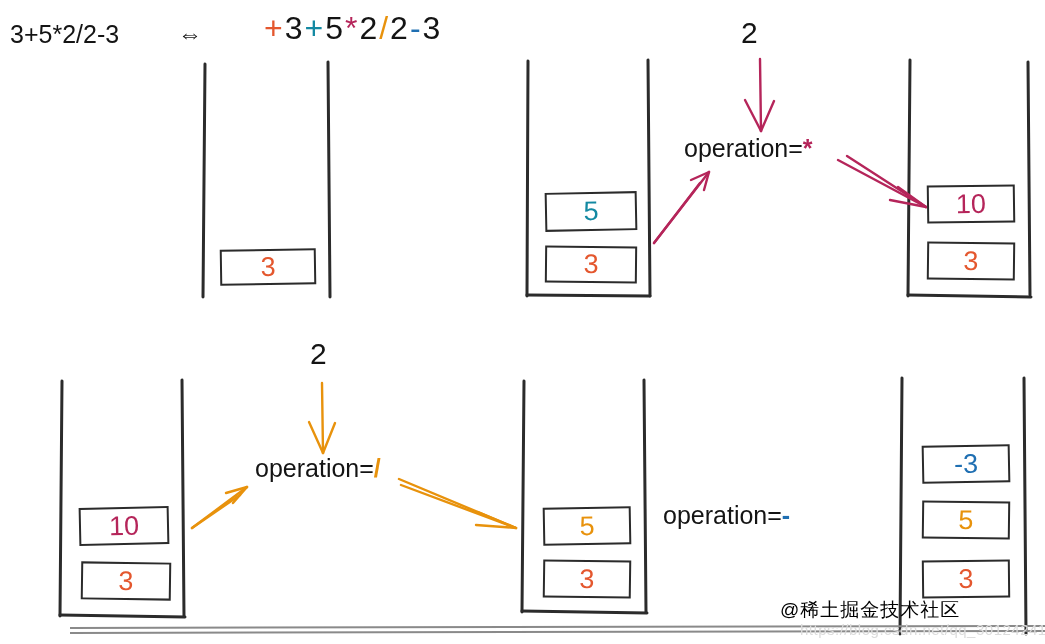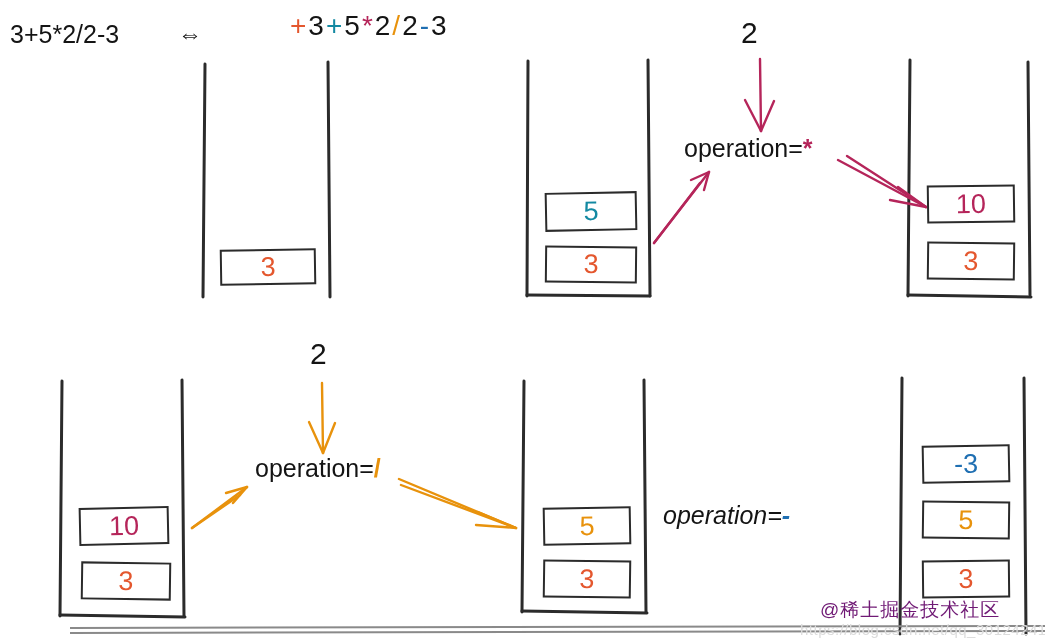--- a/index.html
+++ b/index.html
@@ -5,44 +5,44 @@
   html,body{margin:0;padding:0;background:#ffffff;}
   body{width:1045px;height:644px;position:relative;overflow:hidden;
        font-family:"Liberation Sans", sans-serif;color:#1a1a1a;}
   .canvas{position:absolute;left:0;top:0;width:1045px;height:644px;border-radius:22px;}
   svg.layer{position:absolute;left:0;top:0;width:1045px;height:644px;pointer-events:none;}
   .txt{position:absolute;white-space:nowrap;line-height:1;}
 
   
   #expr-plain{left:10px;top:22px;font-size:25px;color:#141414;}
   #expr-equiv{left:178px;top:22px;font-size:24px;color:#141414;}
-  #expr-colored{left:263px;top:12px;font-size:28px;color:#141414;margin-left:26px;}
+  #expr-colored{left:263px;top:12px;font-size:32px;color:#141414;}
   #expr-colored span{padding:0 1px;}
 
   
   .op-label{font-size:25px;color:#141414;}
   .op-label .sym{font-weight:600;}
   #op-1{left:20px;top:172px;}
   #op-2{left:358px;top:199px;}
   #op-3{left:684px;top:136px;}
   #op-4{left:255px;top:456px;}
-  #op-5{left:663px;top:503px;font-style:italic;}
+  #op-5{left:663px;top:503px;}
 
   
   .operand{font-size:30px;color:#141414;}
   #num-top{left:741px;top:18px;}
   #num-bottom{left:310px;top:339px;}
 
   
   .cell{position:absolute;background:#ffffff;border:2.5px solid #2b2b2b;
         display:flex;align-items:center;justify-content:center;
         font-size:27px;box-sizing:border-box;}
 
   
-  #watermark{left:820px;top:600px;font-size:19px;color:#701a75;letter-spacing:1px;}
+  #watermark{left:780px;top:600px;font-size:19px;color:#000000;letter-spacing:1px;}
   #wm-url{left:800px;top:622px;font-size:15px;color:#dcdcdc;letter-spacing:.5px;}
 </style>
 </head>
 <body>
 
 <div class="canvas">
 
   <svg class="layer" viewBox="0 0 1045 644">
     <defs>
       <style>

